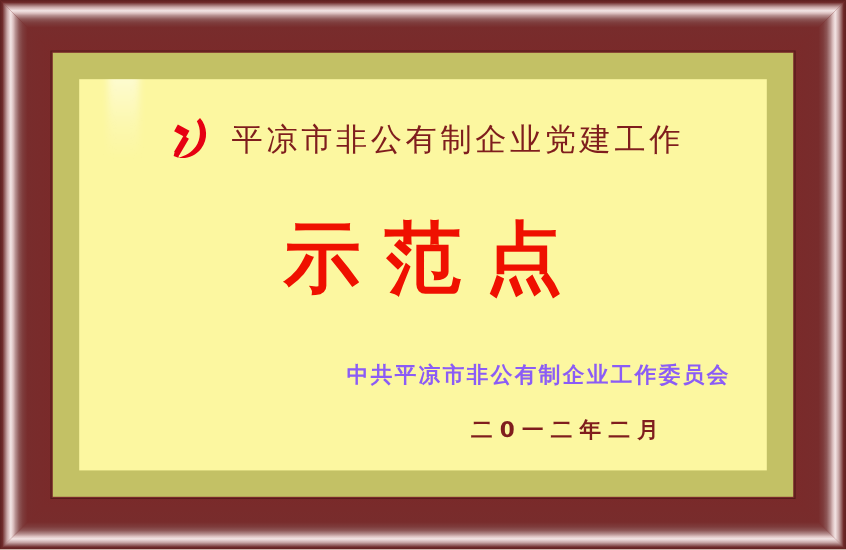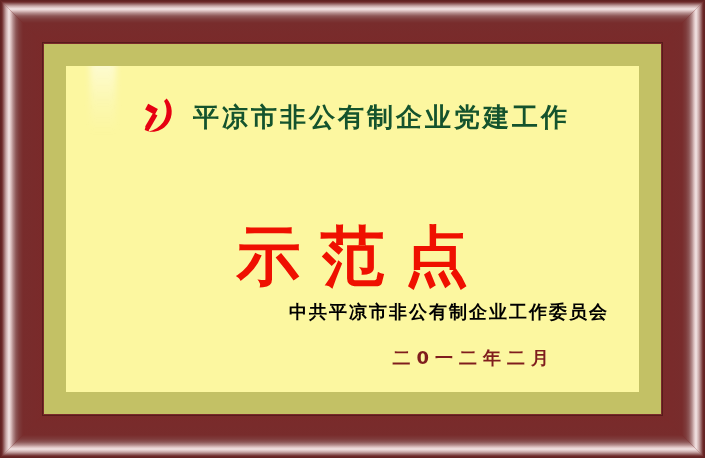--- a/index.html
+++ b/index.html
@@ -159,52 +159,51 @@
   .emblem {
     width: 44px;
     height: 44px;
     flex: 0 0 auto;
     display: block;
     margin-top: -2px;
   }
 
   .title-text {
     font-size: 26px;
-    font-weight: bold;
-    color: #14532d;
+    font-weight: normal;
+    color: #7f1d1d;
     letter-spacing: 3px;
     white-space: nowrap;
     line-height: 1;
   }
 
   
   .award {
     position: absolute;
     left: 0;
     right: 0;
     top: 118px;
     text-align: center;
     font-size: 64px;
     font-weight: bold;
     color: #ef1000;
     letter-spacing: 20px;
     text-indent: 20px;
     line-height: 1;
     white-space: nowrap;
-    margin-top: 40px;
   }
 
   
   .issuer {
     position: absolute;
     right: 30px;
     top: 234px;
     font-size: 18px;
     font-weight: bold;
-    color: #000000;
+    color: #8b5cf6;
     letter-spacing: 2px;
     white-space: nowrap;
   }
 
   .date {
     position: absolute;
     right: 84px;
     top: 280px;
     font-size: 18px;
     font-weight: bold;

